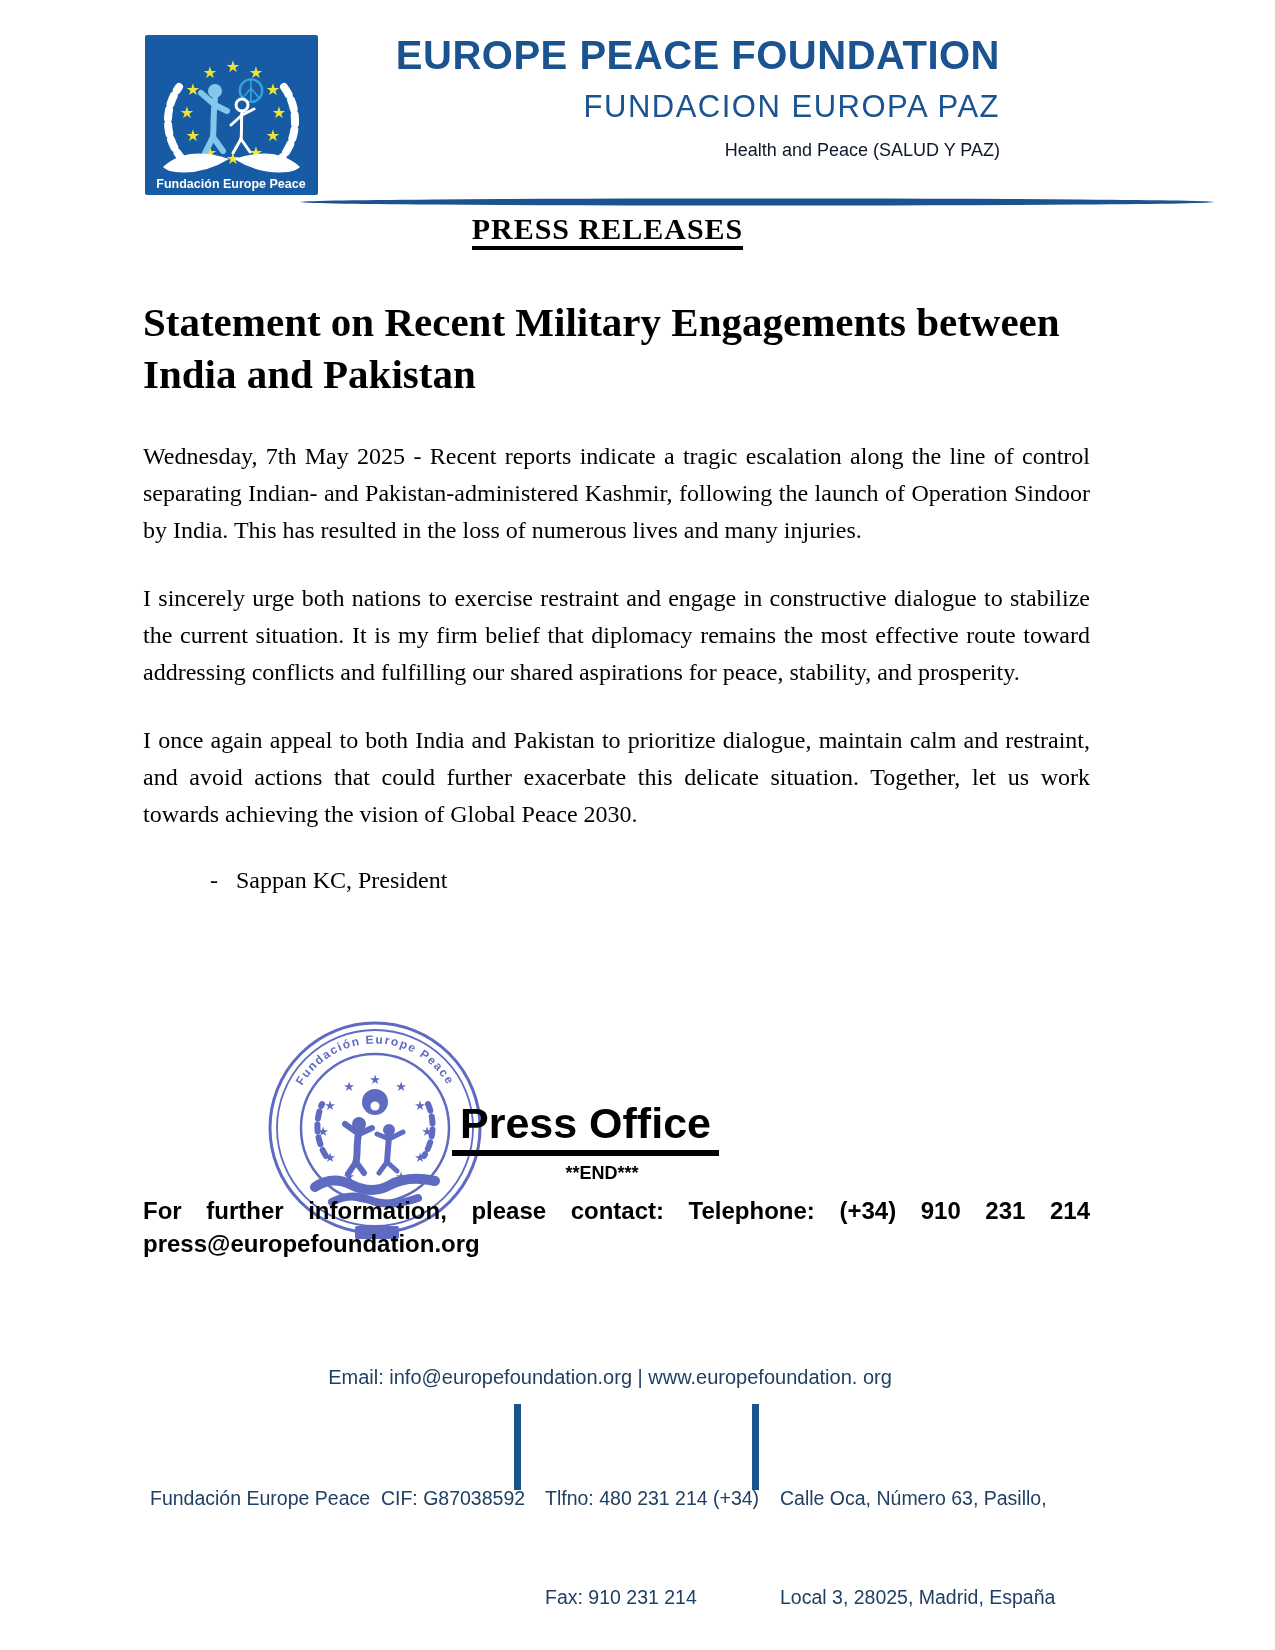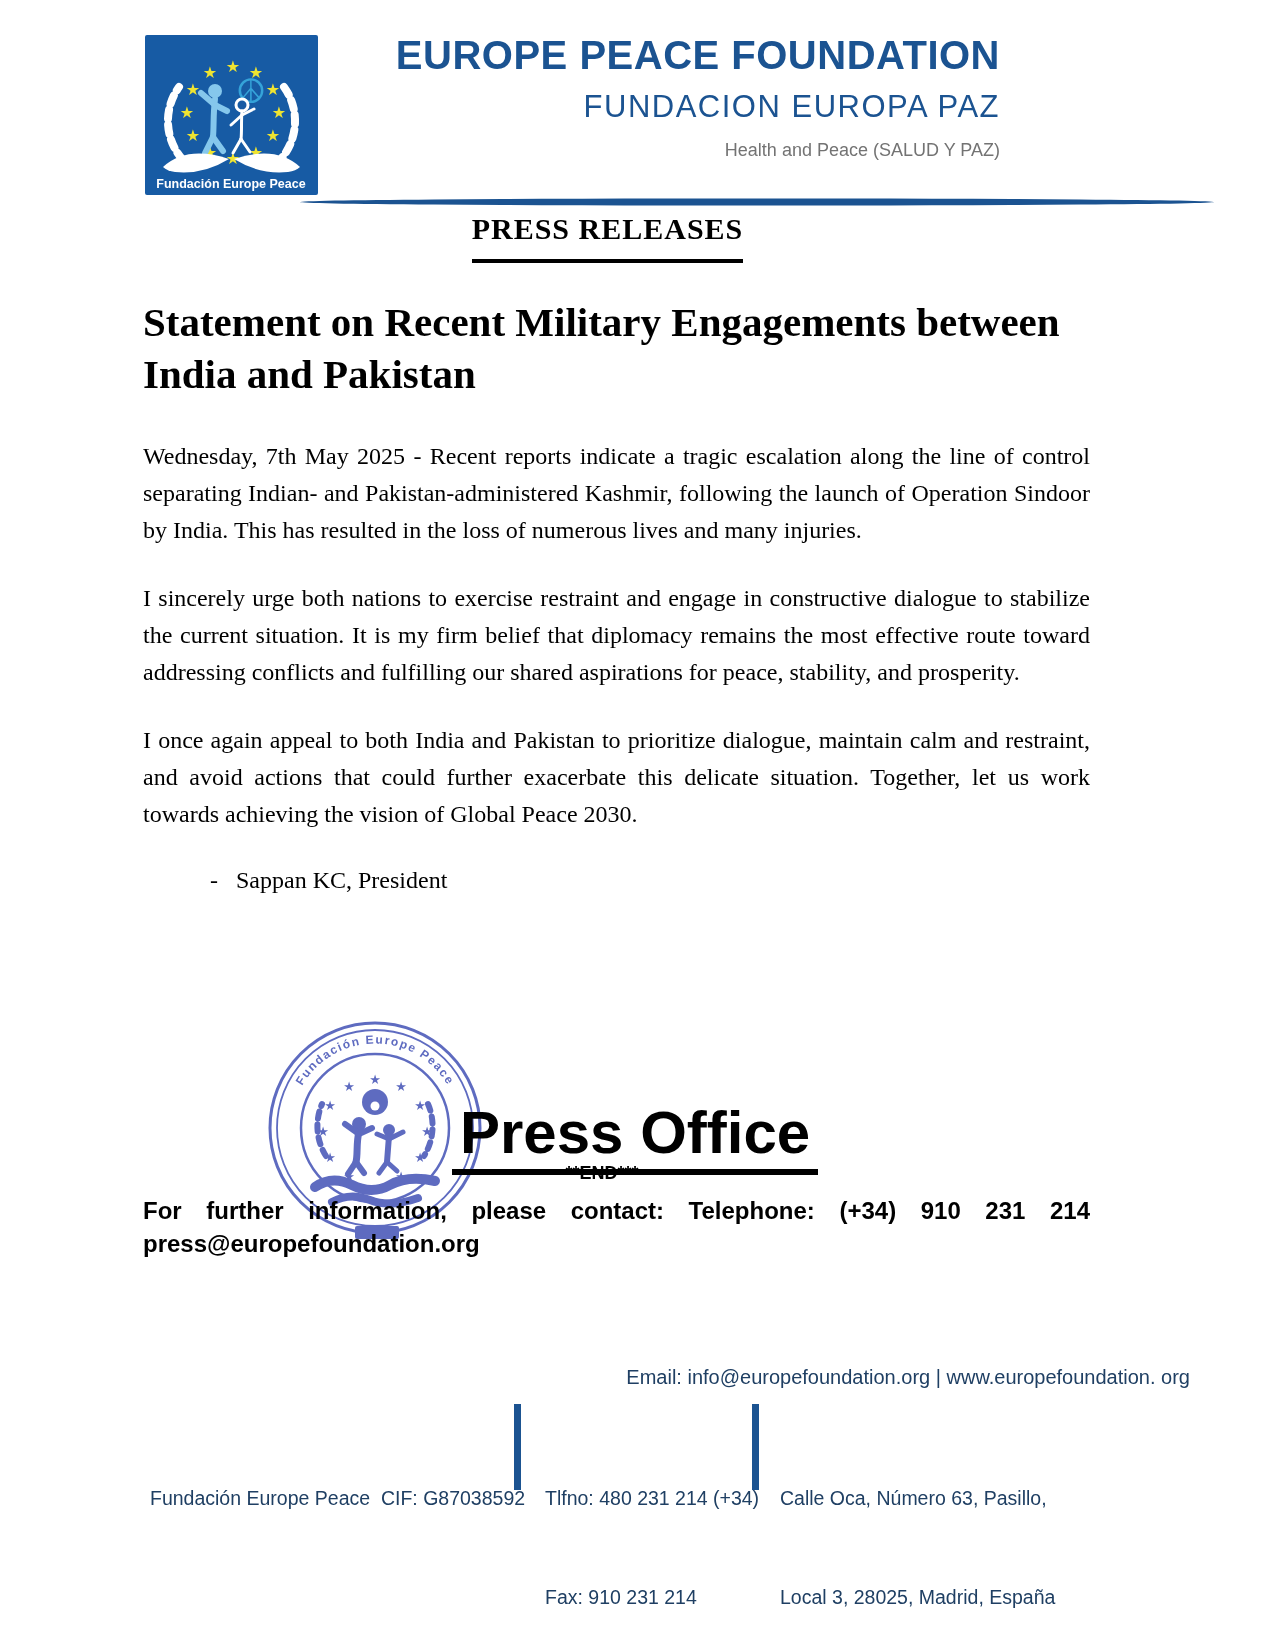--- a/index.html
+++ b/index.html
@@ -13,65 +13,65 @@
     overflow:hidden;
   }
   
   .logo{position:absolute;left:145px;top:35px;width:173px;height:160px;}
   .header-text{
     position:absolute;left:280px;top:33px;width:720px;
     text-align:right;font-family:"Liberation Sans", sans-serif;
   }
   .org-name{font-size:40px;font-weight:bold;color:#1b5391;letter-spacing:0.5px;line-height:1.1;}
   .org-name-secondary{font-size:31px;font-weight:400;color:#1b5391;letter-spacing:1.5px;margin-top:13px;line-height:1.1;}
-  .tagline{font-size:18px;font-weight:400;color:#737373;margin-top:16px;}
+  .tagline{font-size:18px;font-weight:400;color:#0f172a;margin-top:16px;}
   .divider{position:absolute;left:300px;top:198px;width:915px;height:8px;}
 
   
   .press-releases-wrap{position:absolute;left:0;top:212px;width:1215px;text-align:center;}
   .press-releases{
     display:inline-block;font-size:30px;font-weight:bold;letter-spacing:1px;
-    border-bottom:4px solid #000;padding-bottom:13px;
+    border-bottom:4px solid #000;padding-bottom:0;
   }
 
   
   .article-title{
     position:absolute;left:143px;top:296px;width:945px;
     font-size:41px;font-weight:bold;line-height:1.28;
   }
   .body-text{position:absolute;left:143px;top:438px;width:947px;}
   .body-text p{
     margin:0 0 31px 0;font-size:24px;line-height:37px;
     text-align:justify;
   }
   .signature{
     margin-left:67px;font-size:24px;line-height:33px;white-space:pre;
   }
 
   
   .stamp{position:absolute;left:260px;top:1004px;width:230px;height:244px;opacity:0.85;}
   .press-office{
     position:absolute;left:452px;top:1100px;
-    font-family:"Liberation Sans", sans-serif;font-size:60px;font-weight:bold;
+    font-family:"Liberation Sans", sans-serif;font-size:43px;font-weight:bold;
     border-bottom:6px solid #000;padding:0 8px 3px 8px;line-height:1.1;
   }
   .end-marker{
     position:absolute;left:452px;top:1163px;width:300px;text-align:center;
     font-family:"Liberation Sans", sans-serif;font-size:18px;font-weight:bold;
   }
   .contact{
     position:absolute;left:143px;top:1194px;width:947px;
     font-family:"Liberation Sans", sans-serif;font-size:24px;font-weight:bold;line-height:33px;
   }
   .contact-l1{display:block;text-align:justify;text-align-last:justify;}
   .contact-l2{display:block;}
 
   
   .email-line{
-    position:absolute;left:30px;top:1366px;width:1160px;text-align:right;
+    position:absolute;left:30px;top:1366px;width:1160px;text-align:center;
     font-family:"Liberation Sans", sans-serif;font-size:20px;color:#1f3f63;
   }
   .footer-col{
     position:absolute;top:1416px;
     font-family:"Liberation Sans", sans-serif;font-size:19.5px;color:#1f3f63;
     line-height:33px;white-space:pre;
   }
   .fcol-1{left:150px;}
   .fcol-2{left:545px;}
   .fcol-3{left:780px;}

